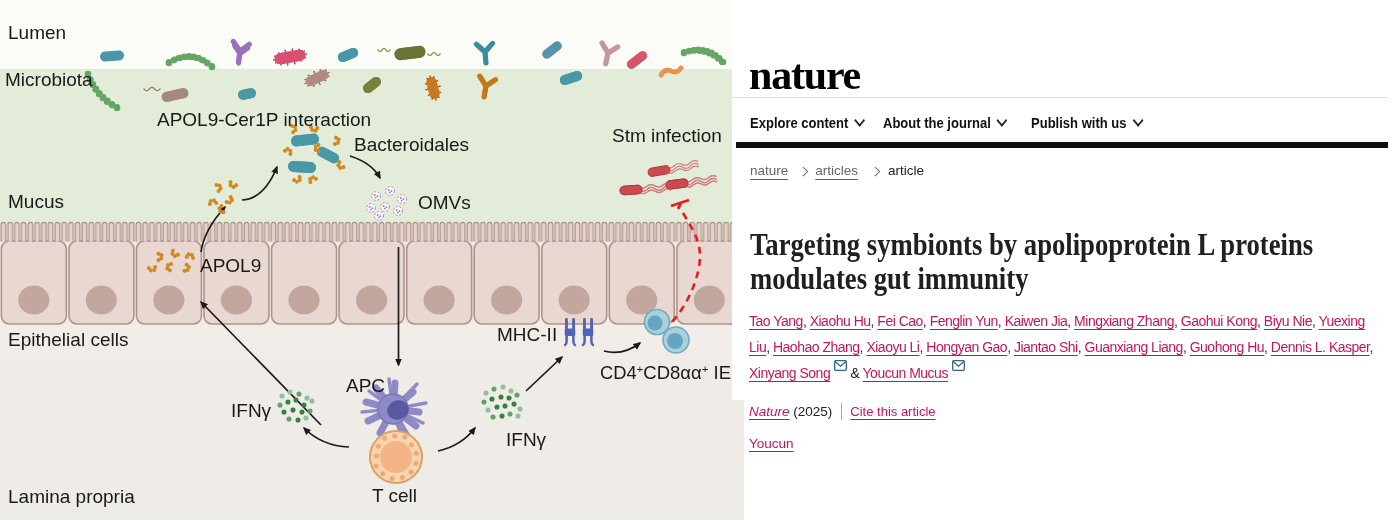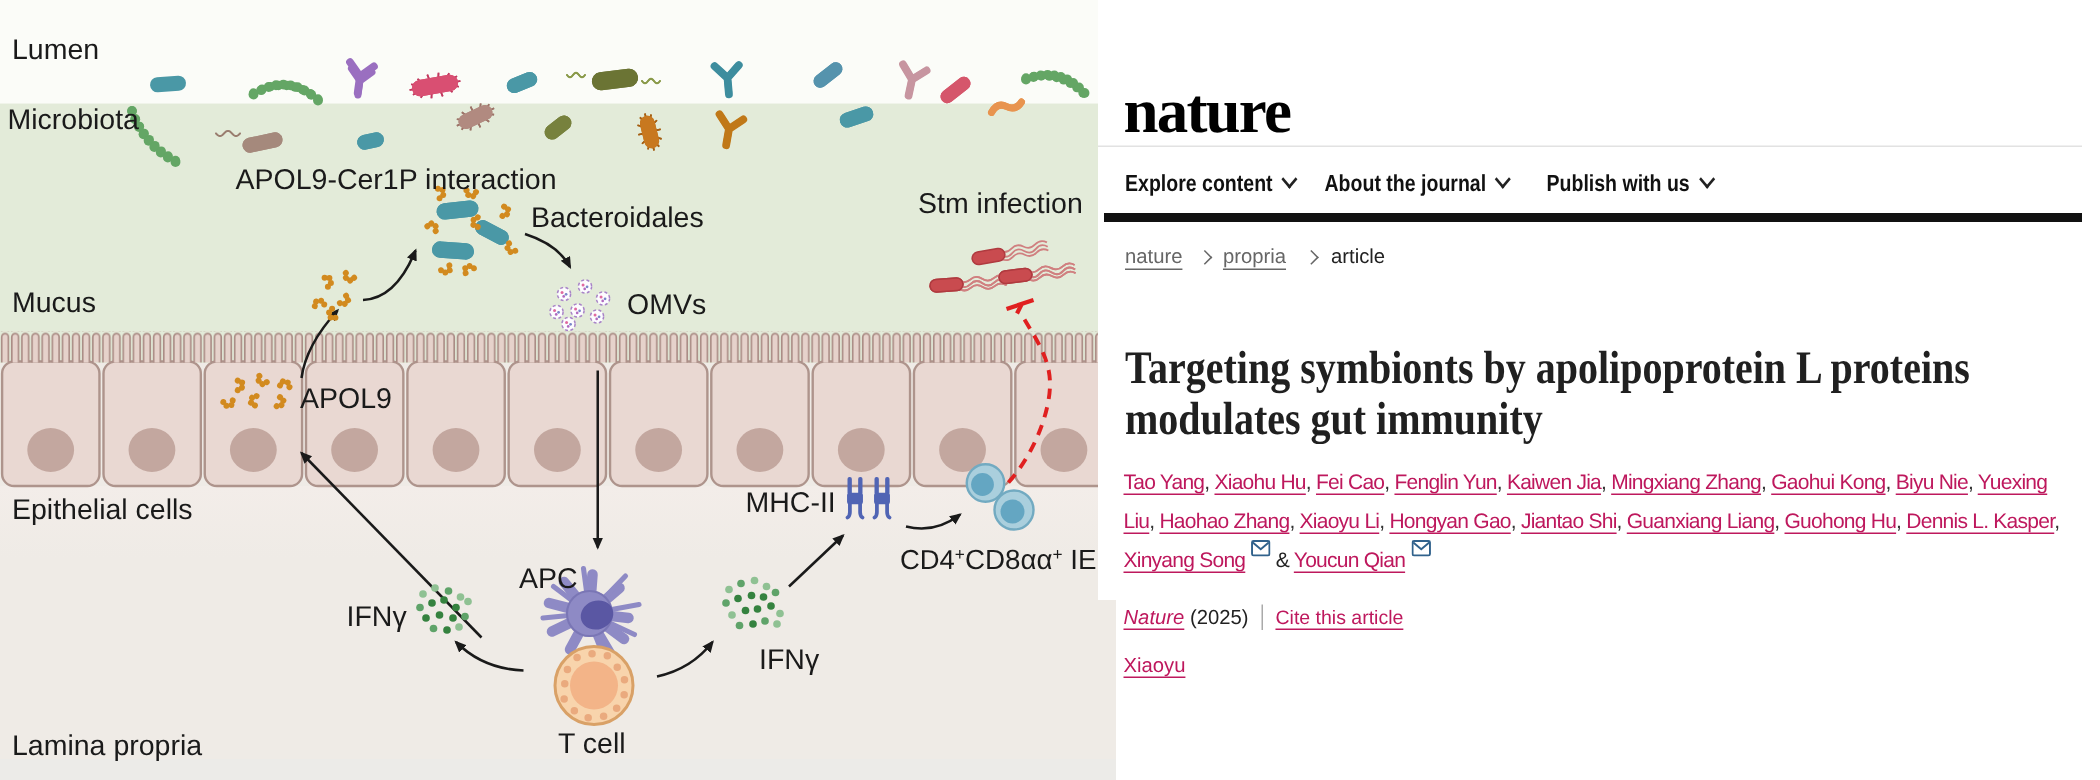--- a/index.html
+++ b/index.html
@@ -534,30 +534,30 @@
   <div id="page">
     <div class="abs" style="left:17px;top:51px;font-family:'Liberation Serif',serif;font-weight:bold;font-size:42px;color:#000;letter-spacing:-1.2px;">nature</div>
     <div class="abs" style="left:0;top:97px;width:656px;height:1px;background:#e2e2e2;"></div>
     <div class="abs nav" style="left:18px;top:114px;">Explore content<span class="chev"></span></div>
     <div class="abs nav" style="left:151px;top:114px;">About the journal<span class="chev"></span></div>
     <div class="abs nav" style="left:299px;top:114px;">Publish with us<span class="chev"></span></div>
     <div class="abs" style="left:4px;top:142px;width:652px;height:6px;background:#111;"></div>
     <div class="abs" style="left:18px;top:163px;font-size:13.5px;color:#666;">
       <span style="text-decoration:underline;text-underline-offset:3.5px;">nature</span>
       <span class="bchev" style="margin:0 5px 1px 8px;"></span>
-      <span style="text-decoration:underline;text-underline-offset:3.5px;">propria</span>
+      <span style="text-decoration:underline;text-underline-offset:3.5px;">articles</span>
       <span class="bchev" style="margin:0 6px 1px 10px;"></span>
       <span style="color:#222;">article</span>
     </div>
     <div class="abs" style="left:18px;top:228px;font-family:'Liberation Serif',serif;font-weight:bold;font-size:31px;line-height:34px;color:#202020;transform:scaleX(0.86);transform-origin:0 0;white-space:nowrap;">Targeting symbionts by apolipoprotein L proteins<br>modulates gut immunity</div>
     <div class="abs" style="left:17px;top:309px;width:660px;font-size:14px;letter-spacing:-0.5px;line-height:25.7px;color:#333;white-space:nowrap;">
       <span class="blue">Tao Yang</span>, <span class="blue">Xiaohu Hu</span>, <span class="blue">Fei Cao</span>, <span class="blue">Fenglin Yun</span>, <span class="blue">Kaiwen Jia</span>, <span class="blue">Mingxiang Zhang</span>, <span class="blue">Gaohui Kong</span>, <span class="blue">Biyu Nie</span>, <span class="blue">Yuexing</span><br><span class="blue">Liu</span>, <span class="blue">Haohao Zhang</span>, <span class="blue">Xiaoyu Li</span>, <span class="blue">Hongyan Gao</span>, <span class="blue">Jiantao Shi</span>, <span class="blue">Guanxiang Liang</span>, <span class="blue">Guohong Hu</span>, <span class="blue">Dennis L. Kasper</span>,<br><span class="blue">Xinyang Song</span><svg style="vertical-align:7px;margin-left:4px;" width="13" height="11" viewBox="0 0 13 11">
           <rect x="0.7" y="0.7" width="11.6" height="9.6" rx="1" fill="none" stroke="#31628c" stroke-width="1.3"></rect>
           <path d="M1.2 1.6 L6.5 6.2 L11.8 1.6" fill="none" stroke="#31628c" stroke-width="1.3"></path>
-        </svg> <span style="color:#222;">&amp;</span> <span class="blue">Youcun Qian</span><svg style="vertical-align:7px;margin-left:4px;" width="13" height="11" viewBox="0 0 13 11">
+        </svg> <span style="color:#222;">&amp;</span> <span class="blue">Youcun Mucus</span><svg style="vertical-align:7px;margin-left:4px;" width="13" height="11" viewBox="0 0 13 11">
           <rect x="0.7" y="0.7" width="11.6" height="9.6" rx="1" fill="none" stroke="#31628c" stroke-width="1.3"></rect>
           <path d="M1.2 1.6 L6.5 6.2 L11.8 1.6" fill="none" stroke="#31628c" stroke-width="1.3"></path>
         </svg>
     </div>
     <div class="abs" style="left:17px;top:403px;font-size:13.5px;color:#222;"><span class="blue" style="font-style:italic;">Nature</span> (2025)<span style="display:inline-block;width:1px;height:17px;background:#aaa;margin:0 8px -4px 9px;"></span><span class="blue" style="font-size:13px;">Cite this article</span></div>
-    <div class="abs" style="left:17px;top:436px;font-size:13.5px;"><span class="blue">Xiaoyu</span></div>
+    <div class="abs" style="left:17px;top:436px;font-size:13.5px;"><span class="blue">Youcun</span></div>
   </div>
   </div>
 
 </body></html>

